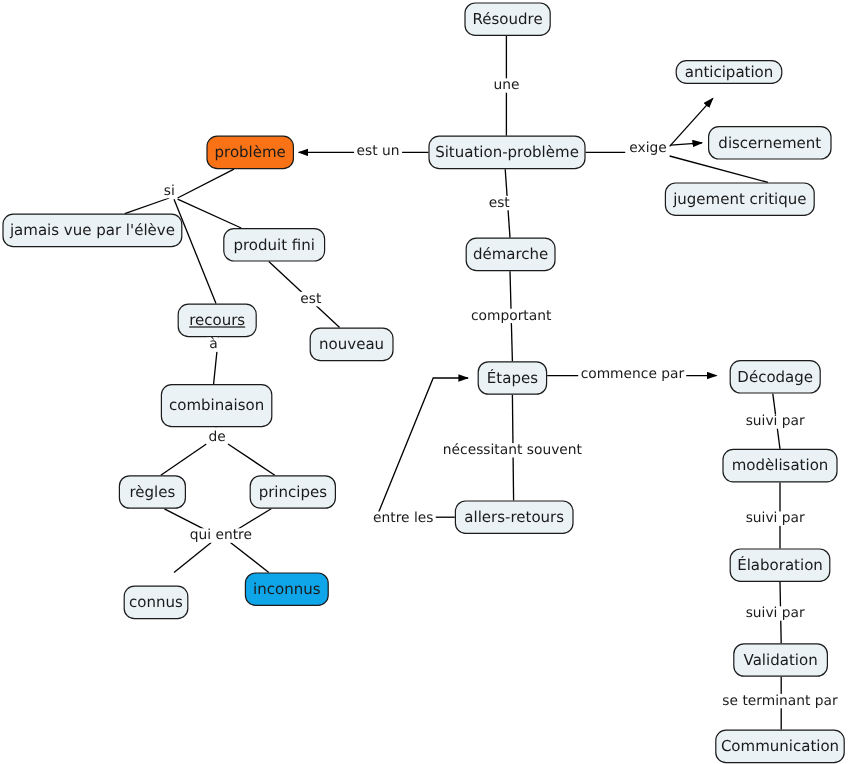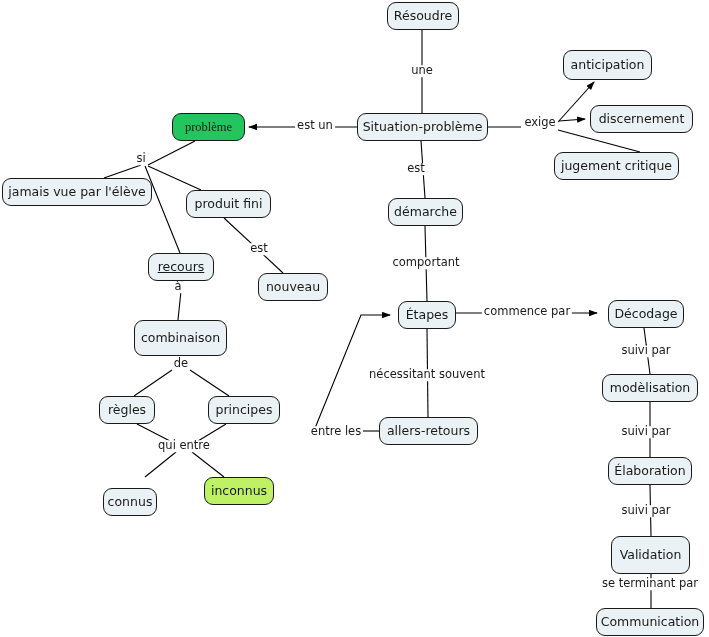--- a/index.html
+++ b/index.html
@@ -99,40 +99,40 @@
         <polyline class="edge-line" points="644,328 650,374"></polyline>
         <polyline class="edge-line" points="650,402 650,457"></polyline>
         <polyline class="edge-line" points="650,485 651,536"></polyline>
         <polyline class="edge-line" points="651,564 651,608"></polyline>
       </g>
   </svg>
 
   <div id="nodes-group">
       <div class="node-box" style="left: 387px; top: 2px; width: 72px; height: 28px; background: rgb(234, 242, 245); border-color: rgb(26, 26, 26);">Résoudre</div>
       <div class="node-box" style="left: 357px; top: 113px; width: 131px; height: 28px; background: rgb(234, 242, 245); border-color: rgb(26, 26, 26);">Situation-problème</div>
-      <div class="node-box" style="left: 172px; top: 113px; width: 73px; height: 28px; background: #22c55e; border-color: rgb(26, 26, 26); font-family: Liberation Serif, serif;">problème</div>
-      <div class="node-box" style="left: 563px; top: 50px; width: 89px; height: 30px; background: rgb(234, 242, 245); border-color: rgb(26, 26, 26);">anticipation</div>
+      <div class="node-box" style="left: 172px; top: 113px; width: 73px; height: 28px; background: #f97316; border-color: rgb(26, 26, 26);">problème</div>
+      <div class="node-box" style="left: 563px; top: 50px; width: 89px; height: 20px; background: rgb(234, 242, 245); border-color: rgb(26, 26, 26);">anticipation</div>
       <div class="node-box" style="left: 590px; top: 105px; width: 103px; height: 28px; background: rgb(234, 242, 245); border-color: rgb(26, 26, 26);">discernement</div>
       <div class="node-box" style="left: 554px; top: 152px; width: 125px; height: 28px; background: rgb(234, 242, 245); border-color: rgb(26, 26, 26);">jugement critique</div>
       <div class="node-box" style="left: 2px; top: 178px; width: 150px; height: 28px; background: rgb(234, 242, 245); border-color: rgb(26, 26, 26);">jamais vue par l'élève</div>
       <div class="node-box" style="left: 186px; top: 190px; width: 85px; height: 28px; background: rgb(234, 242, 245); border-color: rgb(26, 26, 26);">produit fini</div>
       <div class="node-box" style="left: 258px; top: 273px; width: 70px; height: 28px; background: rgb(234, 242, 245); border-color: rgb(26, 26, 26);">nouveau</div>
       <div class="node-box" style="left: 148px; top: 253px; width: 66px; height: 28px; background: rgb(234, 242, 245); border-color: rgb(26, 26, 26); text-decoration: underline;">recours</div>
       <div class="node-box" style="left: 134px; top: 320px; width: 93px; height: 36px; background: rgb(234, 242, 245); border-color: rgb(26, 26, 26);">combinaison</div>
       <div class="node-box" style="left: 99px; top: 396px; width: 56px; height: 28px; background: rgb(234, 242, 245); border-color: rgb(26, 26, 26);">règles</div>
       <div class="node-box" style="left: 208px; top: 396px; width: 72px; height: 28px; background: rgb(234, 242, 245); border-color: rgb(26, 26, 26);">principes</div>
       <div class="node-box" style="left: 103px; top: 488px; width: 44px; height: 28px; background: rgb(234, 242, 245); border-color: rgb(26, 26, 26);">connus</div>
-      <div class="node-box" style="left: 204px; top: 477px; width: 70px; height: 28px; background: #bef264; border-color: rgb(26, 26, 26);">inconnus</div>
+      <div class="node-box" style="left: 204px; top: 477px; width: 70px; height: 28px; background: #0ea5e9; border-color: rgb(26, 26, 26);">inconnus</div>
       <div class="node-box" style="left: 388px; top: 198px; width: 75px; height: 28px; background: rgb(234, 242, 245); border-color: rgb(26, 26, 26);">démarche</div>
       <div class="node-box" style="left: 398px; top: 301px; width: 58px; height: 28px; background: rgb(234, 242, 245); border-color: rgb(26, 26, 26);">Étapes</div>
       <div class="node-box" style="left: 379px; top: 417px; width: 99px; height: 28px; background: rgb(234, 242, 245); border-color: rgb(26, 26, 26);">allers-retours</div>
       <div class="node-box" style="left: 608px; top: 300px; width: 76px; height: 28px; background: rgb(234, 242, 245); border-color: rgb(26, 26, 26);">Décodage</div>
       <div class="node-box" style="left: 602px; top: 374px; width: 96px; height: 28px; background: rgb(234, 242, 245); border-color: rgb(26, 26, 26);">modèlisation</div>
       <div class="node-box" style="left: 608px; top: 457px; width: 84px; height: 28px; background: rgb(234, 242, 245); border-color: rgb(26, 26, 26);">Élaboration</div>
-      <div class="node-box" style="left: 611px; top: 536px; width: 79px; height: 38px; background: rgb(234, 242, 245); border-color: rgb(26, 26, 26);">Validation</div>
+      <div class="node-box" style="left: 611px; top: 536px; width: 79px; height: 28px; background: rgb(234, 242, 245); border-color: rgb(26, 26, 26);">Validation</div>
       <div class="node-box" style="left: 596px; top: 608px; width: 108px; height: 28px; background: rgb(234, 242, 245); border-color: rgb(26, 26, 26);">Communication</div>
     </div>
   <div id="labels-group">
       <div class="edge-label" style="left: 422px; top: 71px;">une</div>
       <div class="edge-label" style="left: 315px; top: 126px;">est un</div>
       <div class="edge-label" style="left: 540px; top: 123px;">exige</div>
       <div class="edge-label" style="left: 416px; top: 169px;">est</div>
       <div class="edge-label" style="left: 426px; top: 263px;">comportant</div>
       <div class="edge-label" style="left: 527px; top: 312px;">commence par</div>
       <div class="edge-label" style="left: 141px; top: 159px;">si</div>

